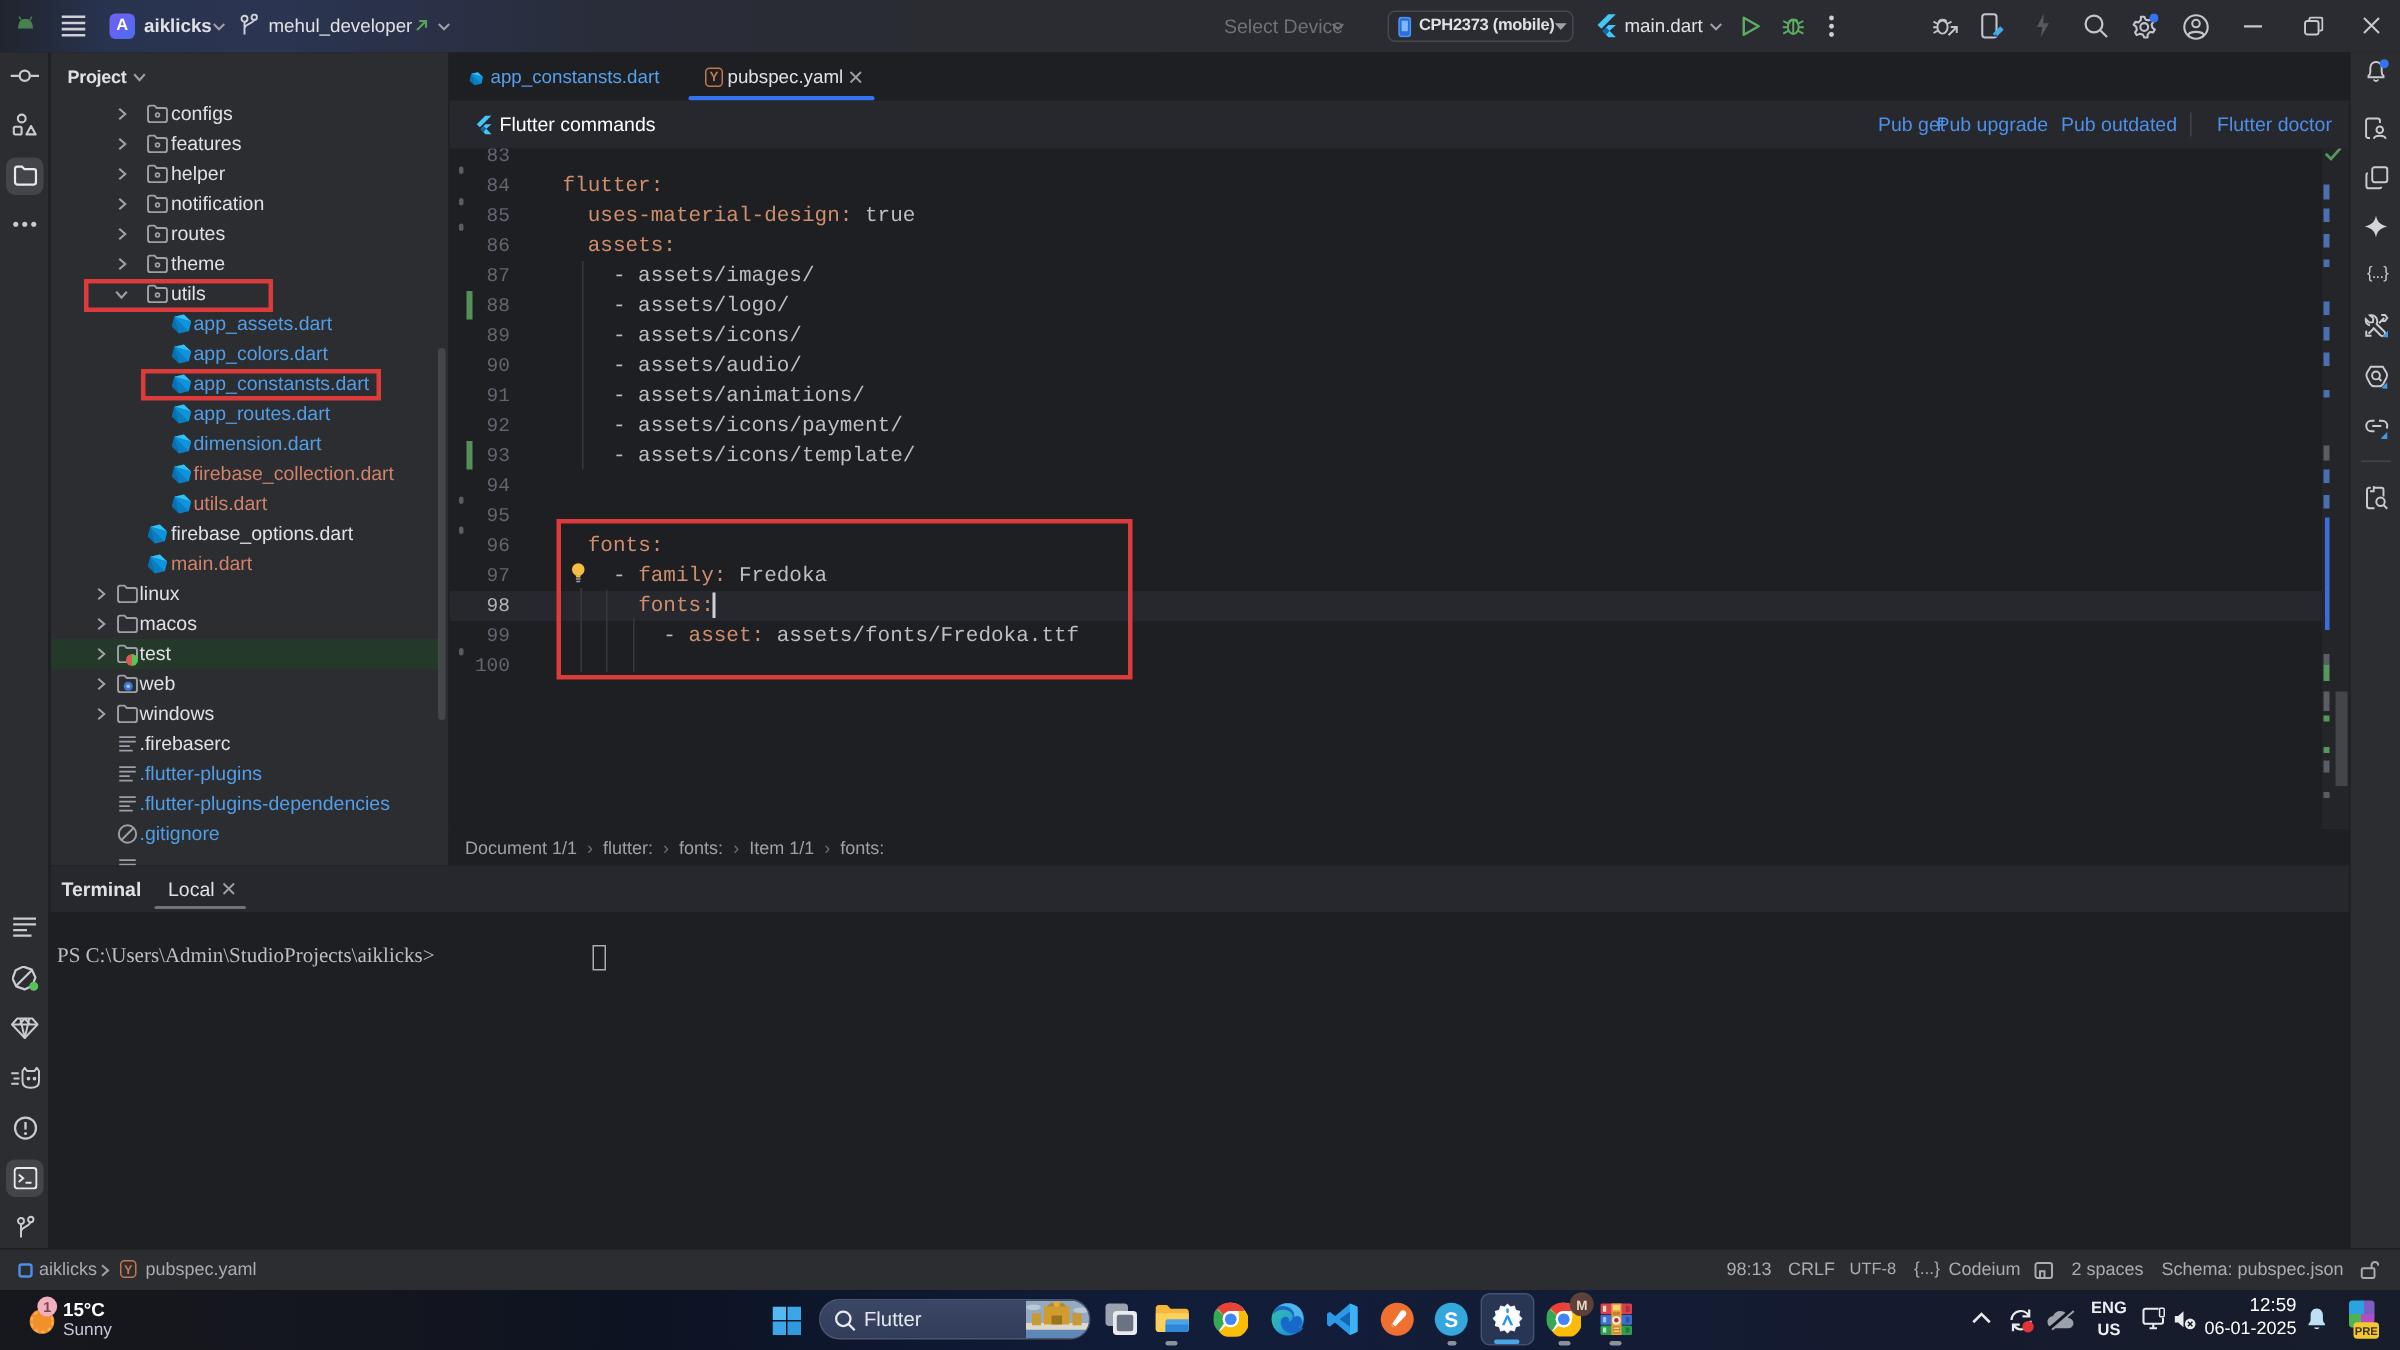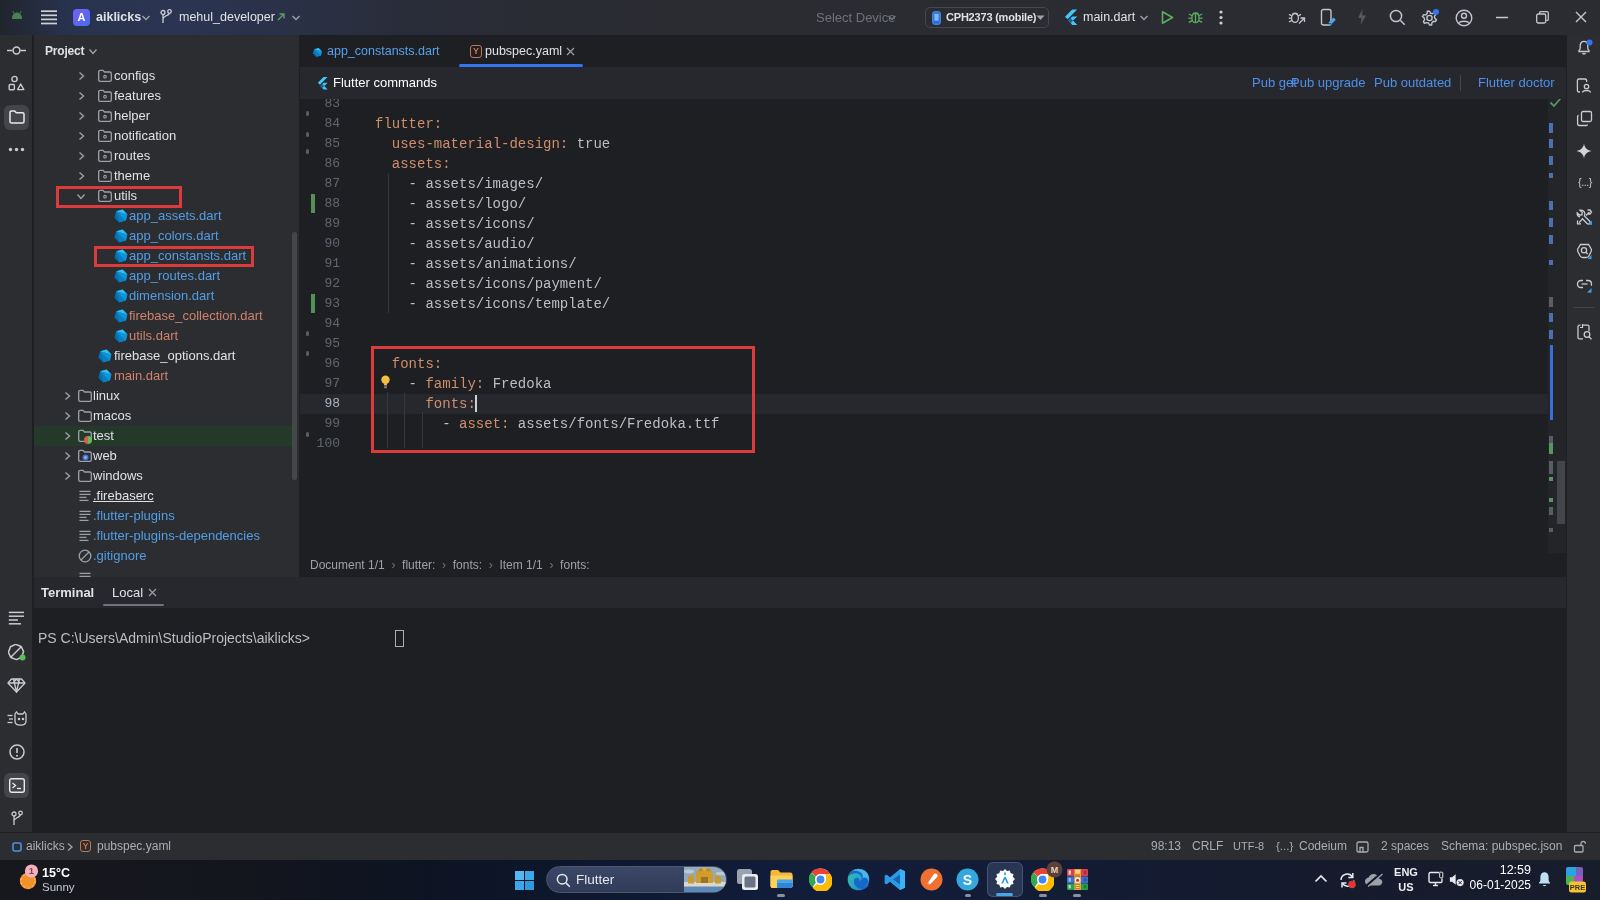--- a/index.html
+++ b/index.html
@@ -475,21 +475,21 @@
       </svg>
       <svg class="ticon" style="left:43px;">
         <use href="#fold-plain"></use>
       </svg>
       <span class="lbl" style="left:59px;">windows</span>
     </div>
   <div class="trow" style="top:451px;">
       <svg class="ticon" style="left:43px;">
         <use href="#filetxt"></use>
       </svg>
-      <span class="lbl" style="left:59px;text-decoration:underline;">.firebaserc</span>
+      <span class="lbl" style="left:59px;">.firebaserc</span>
     </div>
   <div class="trow" style="top:471px;">
       <svg class="ticon" style="left:43px;">
         <use href="#filetxt"></use>
       </svg>
       <span class="lbl blue" style="left:59px;">.flutter-plugins</span>
     </div>
   <div class="trow" style="top:491px;">
       <svg class="ticon" style="left:43px;">
         <use href="#filetxt"></use>
@@ -631,21 +631,21 @@
 </div>
 <div id="rightstrip"></div>
 <div id="terminal">
   <div class="abs" style="left:0; top:0; width:1532px; height:31px; background:#26282e;"></div>
   <div class="abs" style="left:7px; top:5px; height:22px; line-height:22px; font-size:13px; font-weight:600; color:#dfe1e5;">Terminal</div>
   <div class="abs" style="left:78px; top:5px; height:22px; line-height:22px; font-size:13px; color:#dfe1e5;">Local</div>
   <svg class="abs" style="left:114px; top:11px;" width="9" height="9" viewBox="0 0 9 9">
       <path d="M1 1 L8 8 M8 1 L1 8" stroke="#9da0a8" stroke-width="1.2"></path>
     </svg>
   <div class="abs" style="left:69px; top:27px; width:61px; height:2px; background:#6f737a; border-radius:1px;"></div>
-  <div class="abs" style="left:4px; top:51px; height:20px; line-height:20px; font-family:Liberation Sans, sans-serif; font-size:14px; color:#bcbec4; white-space:pre;">PS C:\Users\Admin\StudioProjects\aiklicks&gt;</div>
+  <div class="abs" style="left:4px; top:51px; height:20px; line-height:20px; font-family:Liberation Serif, serif; font-size:14px; color:#bcbec4; white-space:pre;">PS C:\Users\Admin\StudioProjects\aiklicks&gt;</div>
   <div class="abs" style="left:361px; top:52.5px; width:9px; height:17px; border:1.5px solid #a9adb3;"></div>
 </div>
 <div id="rightstrip">
 
   <svg class="abs" style="left:9px; top:4px;" width="17" height="17" viewBox="0 0 17 17">
     <path d="M3 12.5 L3 11.5 C3.8 11 4.2 10.2 4.2 9 L4.2 6.5 C4.2 4 5.8 2.3 8 2.3 C10.2 2.3 11.8 4 11.8 6.5 L11.8 9 C11.8 10.2 12.2 11 13 11.5 L13 12.5 Z" fill="none" stroke="#c9cbd1" stroke-width="1.3"></path>
     <path d="M6.5 14 C7 15.3 9 15.3 9.5 14" fill="none" stroke="#c9cbd1" stroke-width="1.3"></path>
     <circle cx="13.5" cy="3.5" r="3" fill="#3574f0"></circle>
   </svg>
 

